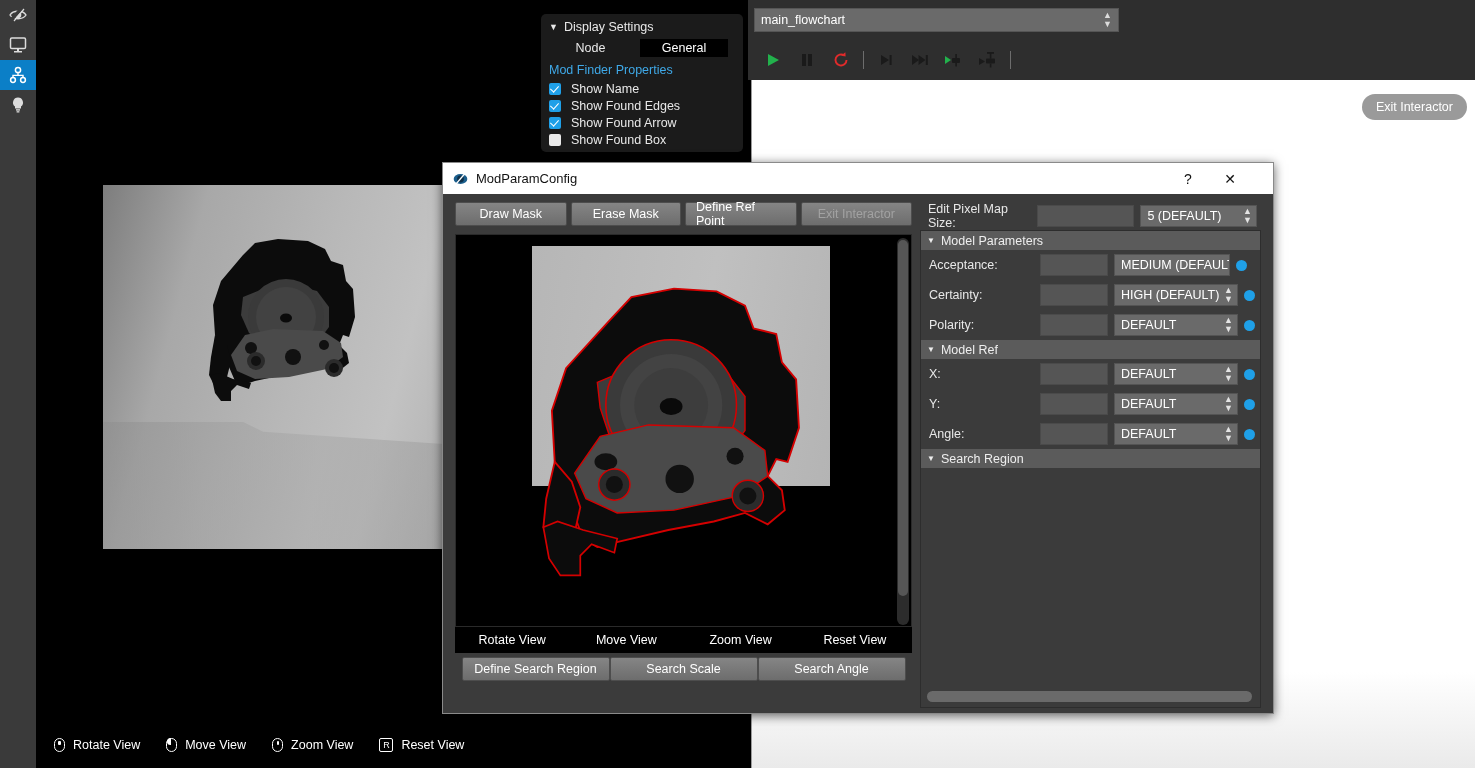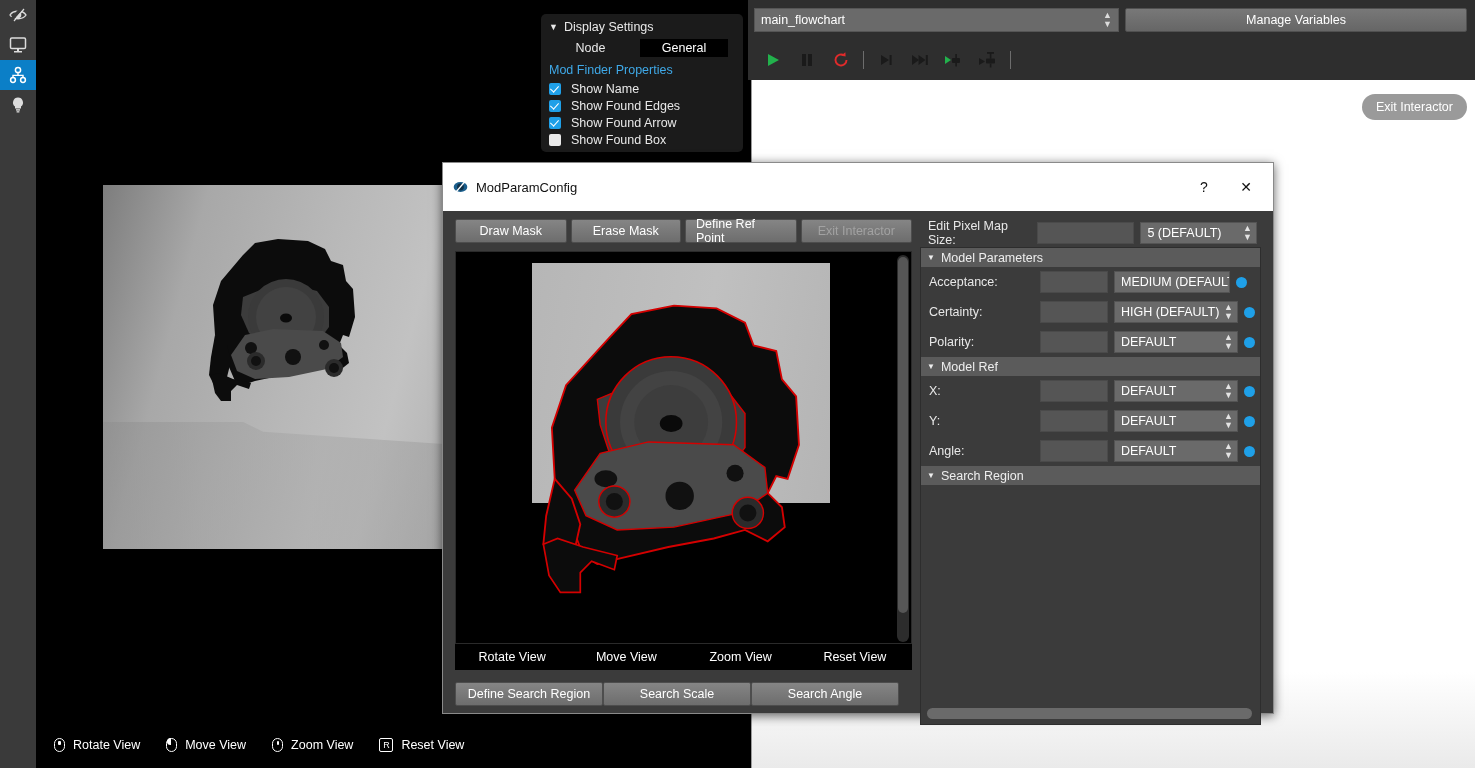--- a/index.html
+++ b/index.html
@@ -147,22 +147,22 @@
   }
 
   
   .dialog {
     position: absolute; left: 442px; top: 162px; width: 832px; height: 552px;
     background: #3b3b3b;
     border: 1px solid #8a8a8a;
     box-shadow: 0 2px 10px rgba(0,0,0,.6);
   }
   .dlg-title {
-    height: 48px; background: #fff; display: flex; align-items: center;
-    padding: 0 6px 0 10px; color: #111; font-size: 13px;
+    height: 31px; background: #fff; display: flex; align-items: center;
+    padding: 0 22px 0 10px; color: #111; font-size: 13px;
   }
   .dlg-title .eye { margin-right: 8px; display: flex; }
   .dlg-title .t-btns { margin-left: auto; display: flex; align-items: center; }
   .dlg-title .t-btn {
     width: 42px; height: 30px; display: flex; align-items: center;
     justify-content: center; color: #111; font-size: 14px;
   }
   .dlg-body { display: flex; height: 520px; }
 
   
@@ -192,21 +192,21 @@
   }
   .vscroll .thumb {
     position: absolute; left: 1px; top: 2px; width: 10px; height: 356px;
     background: #565656; border-radius: 5px;
   }
   .view-legend {
     width: 457px; background: #000; color: #fff; font-size: 12.5px;
     display: flex; height: 26px; align-items: center;
   }
   .view-legend span { flex: 1; text-align: center; }
-  .bottom-btns { display: flex; margin-top: 12px; }
+  .bottom-btns { display: flex; margin-top: 4px; justify-content: center; }
   .bbtn {
     height: 24px; background: linear-gradient(#858585,#6d6d6d);
     border: 1px solid #4d4d4d; border-radius: 2px; color: #fff;
     font-size: 12.5px; display: flex; align-items: center; justify-content: center;
   }
   .bbtn.b1 { width: 148px; }
   .bbtn.b2 { width: 148px; }
   .bbtn.b3 { width: 148px; }
 
   
@@ -338,23 +338,20 @@
         <span class="cbx off"></span>
         <span>Show Found Box</span>
       </div>
     </div>
   </div>
 
   <div class="topbar">
     <div class="combo-flow">
       <span>main_flowchart</span>
       <span class="spin">▲<br>▼</span>
-    </div>
-    <div class="manage-btn">
-      <span>Manage Variables</span>
     </div>
 
     <div class="playbar">
       <div class="pb">
         <svg width="16" height="16" viewBox="0 0 16 16">
             <path d="M3 2 L14 8 L3 14 Z" fill="#22b14c"></path>
           </svg>
       </div>
       <div class="pb">
         <svg width="16" height="16" viewBox="0 0 16 16">

